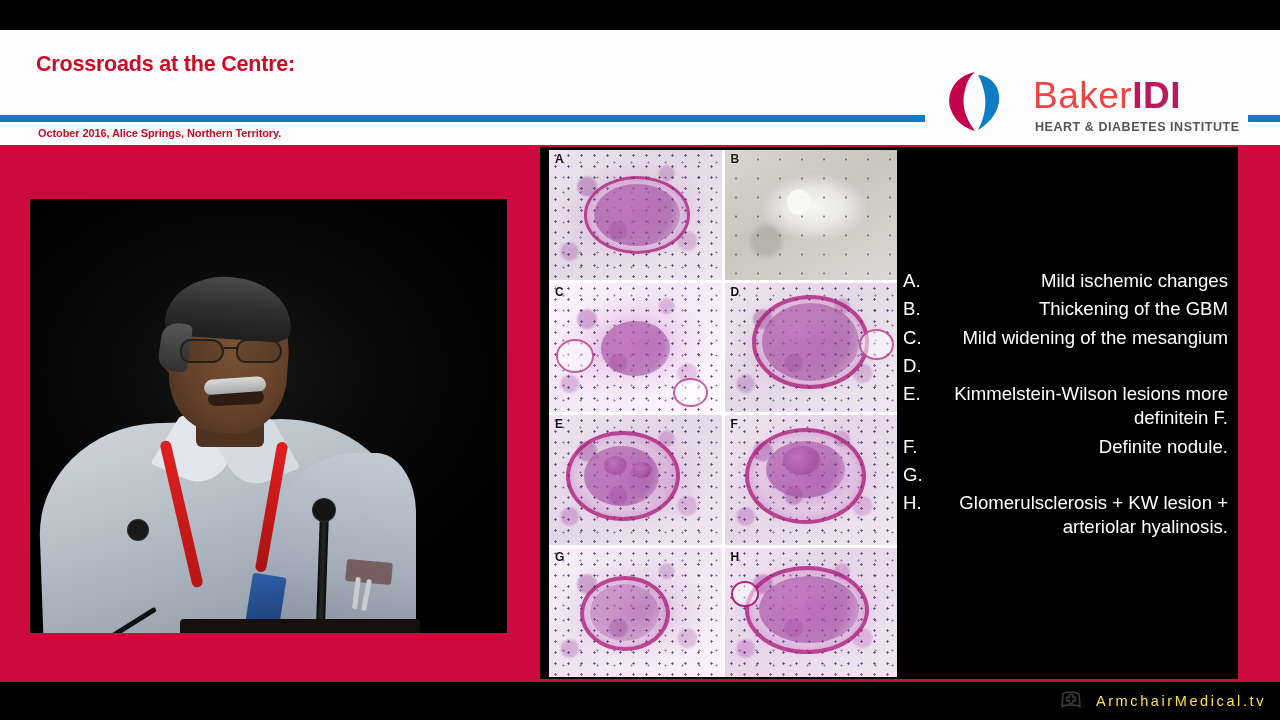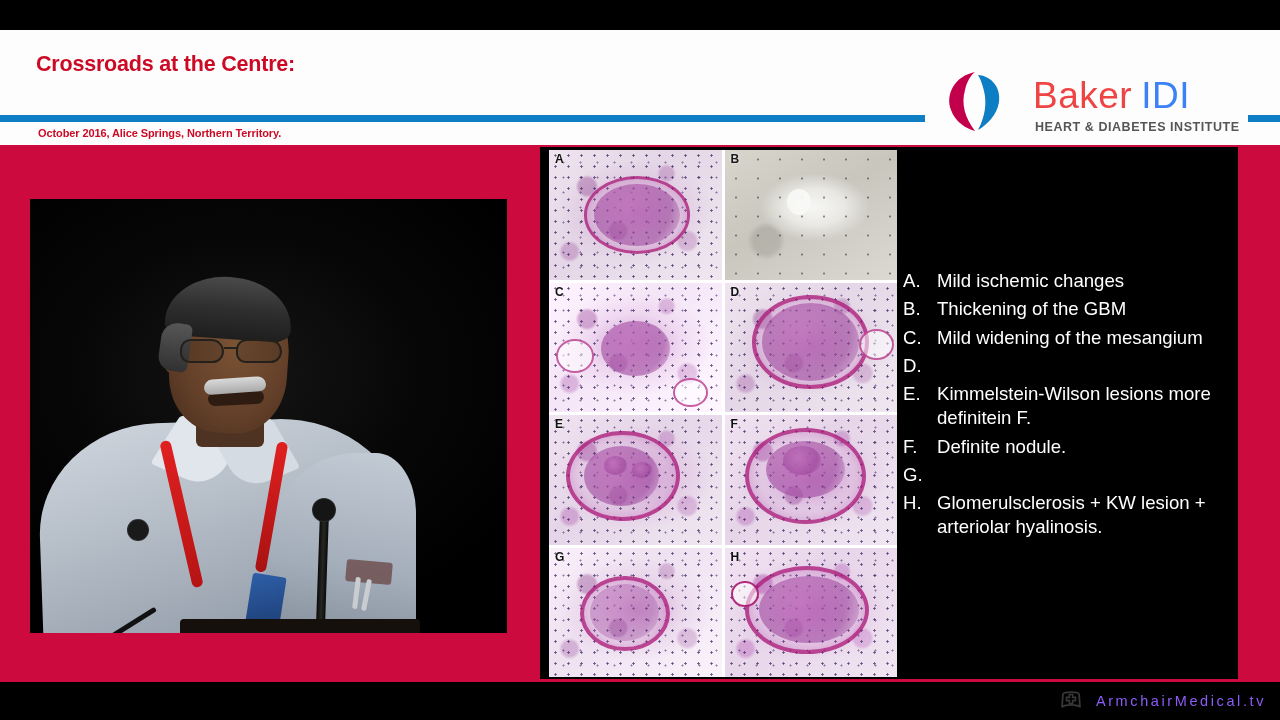--- a/index.html
+++ b/index.html
@@ -58,21 +58,21 @@
 
   
   .logo { position: absolute; left: 945px; top: 40px; width: 290px; height: 80px; }
   .logo-mark { position: absolute; left: 0; top: 0; width: 80px; height: 62px; }
   .logo-word {
     position: absolute; left: 88px; top: 5px;
     font-size: 37px; letter-spacing: 0.5px; line-height: 42px;
     white-space: nowrap;
   }
   .logo-word .baker { color: #ef4444; font-weight: 400; }
-  .logo-word .idi   { color: #3b82f6; font-weight: 400; margin-left: 9px; }
+  .logo-word .idi   { color: #be185d; font-weight: 700; }
   .logo-sub {
     position: absolute; left: 90px; top: 50px;
     color: #555; font-size: 12.5px; font-weight: bold;
     letter-spacing: 0.55px; white-space: nowrap;
   }
 
   
   .body-crimson {
     position: absolute; left: 0; top: 145px; width: 1280px; height: 537px;
     background: #CC0A3E;
@@ -278,34 +278,34 @@
   .slide-list {
     position: absolute; left: 363px; top: 122px; width: 325px;
     color: #ffffff;
   }
   .bullet-row {
     display: flex; align-items: flex-start;
     font-size: 18.6px; line-height: 24.1px;
     margin-bottom: 4.2px;
   }
   .bullet-key { width: 34px; flex: none; }
-  .bullet-text { flex: 1; }
+  .bullet-text { flex: 1; text-align: right; }
 
   
   .bottom-band {
     position: absolute; left: 0; top: 682px; width: 1280px; height: 38px;
     background: #000;
   }
   .watermark {
     position: absolute; right: 14px; top: 688px;
     display: flex; align-items: center; gap: 12px;
   }
   .wm-icon { width: 26px; height: 26px; opacity: .92; }
   .wm-text {
-    color: #8b5cf6; font-size: 14.5px; letter-spacing: 2.6px;
+    color: #fde047; font-size: 14.5px; letter-spacing: 2.6px;
     font-family: "Liberation Sans", sans-serif; white-space: nowrap;
   }
 </style>
 </head>
 <body>
 
 <div id="stage">
 
   <div class="top-letterbox"></div>
 

